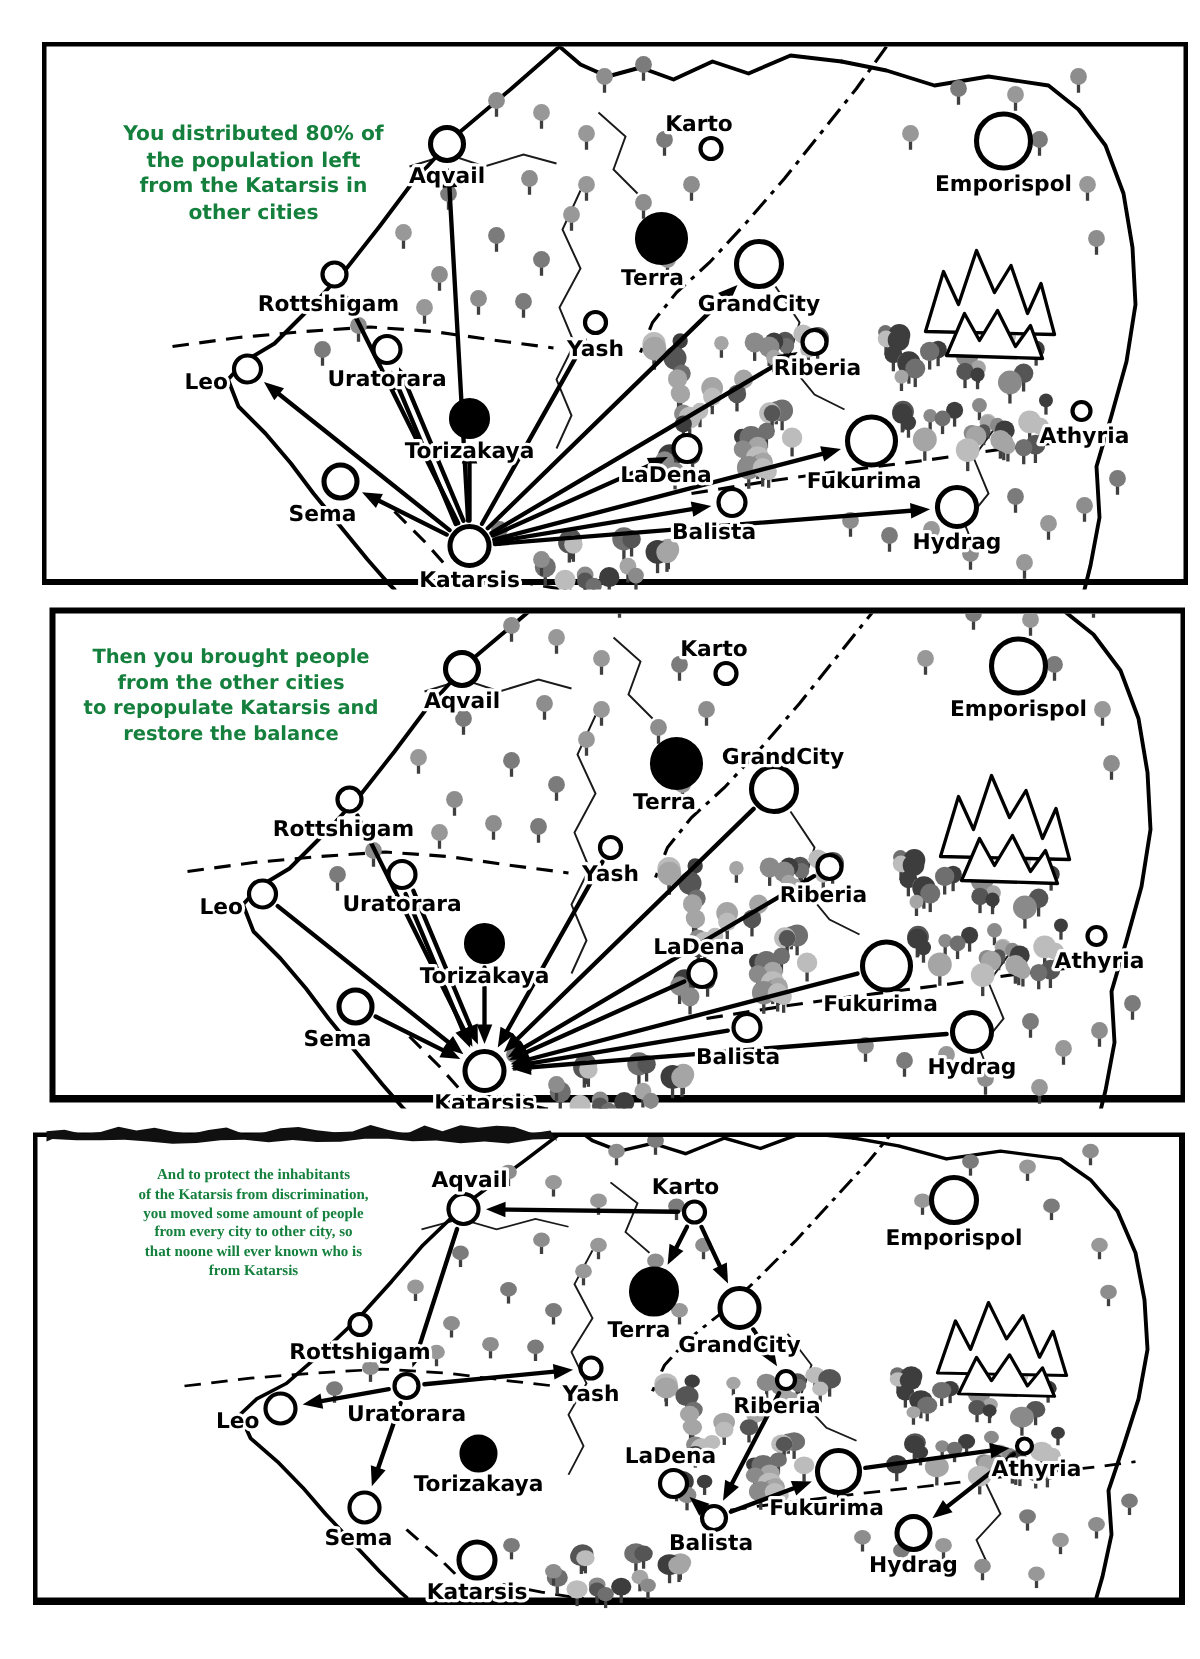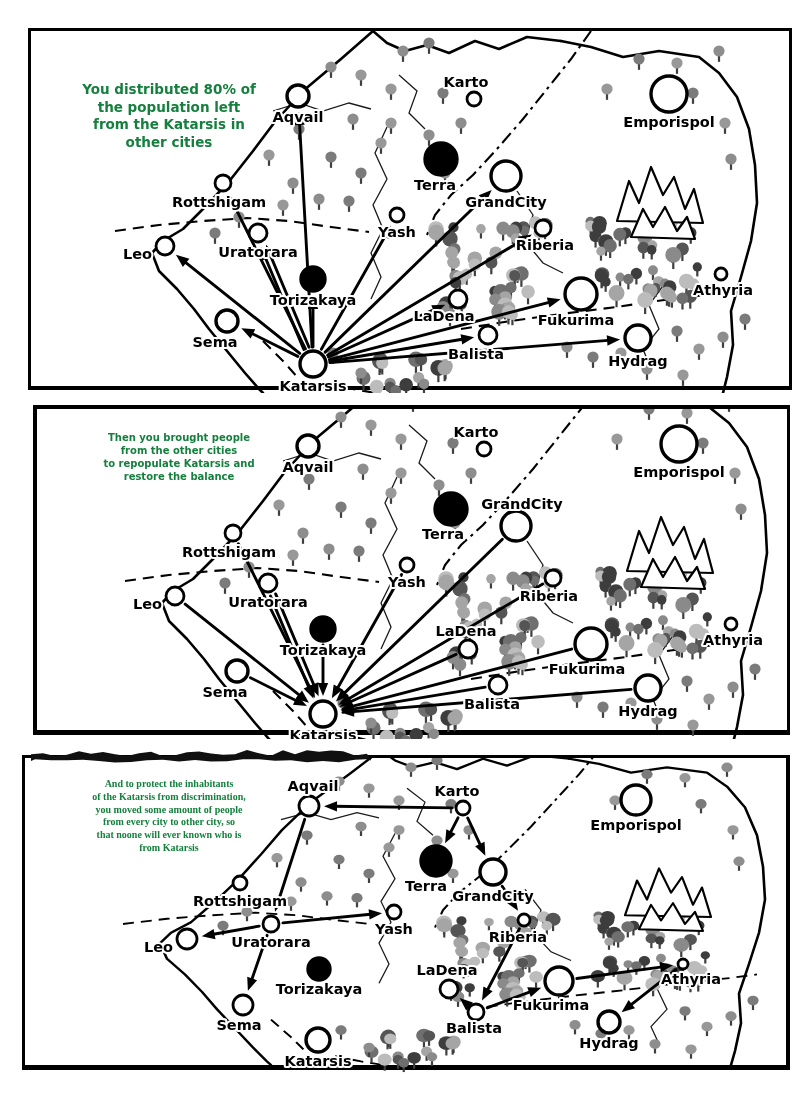--- a/index.html
+++ b/index.html
@@ -7,21 +7,21 @@
   #page{position:relative;width:800px;height:1106px;background:#ffffff;overflow:hidden;
         font-family:"DejaVu Sans",sans-serif;}
   .panel{position:absolute;background:#fff;border:3px solid #000;box-sizing:border-box;}
   #panel-0{left:28px;top:28px;width:764px;height:362px;border-bottom-width:4px;}
   #panel-1{left:33px;top:405px;width:757px;height:330px;border-width:4px 3px 5px 4px;}
   #panel-2{left:22px;top:755px;width:768px;height:315px;border-width:3px 4px 5px 3px;}
   svg.map{position:absolute;left:0;top:0;}
   .caption{position:absolute;text-align:center;font-weight:bold;color:#15803d;
            white-space:pre-line;z-index:5;pointer-events:none;}
   #cap-0{left:32px;top:50px;width:212px;font-size:13.5px;line-height:1.3;}
-  #cap-1{left:29px;top:22px;width:226px;font-size:10px;line-height:1.3;}
+  #cap-1{left:4px;top:22px;width:226px;font-size:13px;line-height:1.3;}
   #cap-2{left:8px;top:20px;width:272px;font-size:10px;line-height:1.28;font-family:Liberation Serif, serif;}
   .scribble{position:absolute;left:2px;top:-10px;z-index:6;overflow:visible;}
 </style>
 </head>
 <body>
 
 <div id="page">
 
   <section class="panel" id="panel-0">
     <svg class="map" id="map-0" width="764" height="362" viewBox="0 0 764 362">

